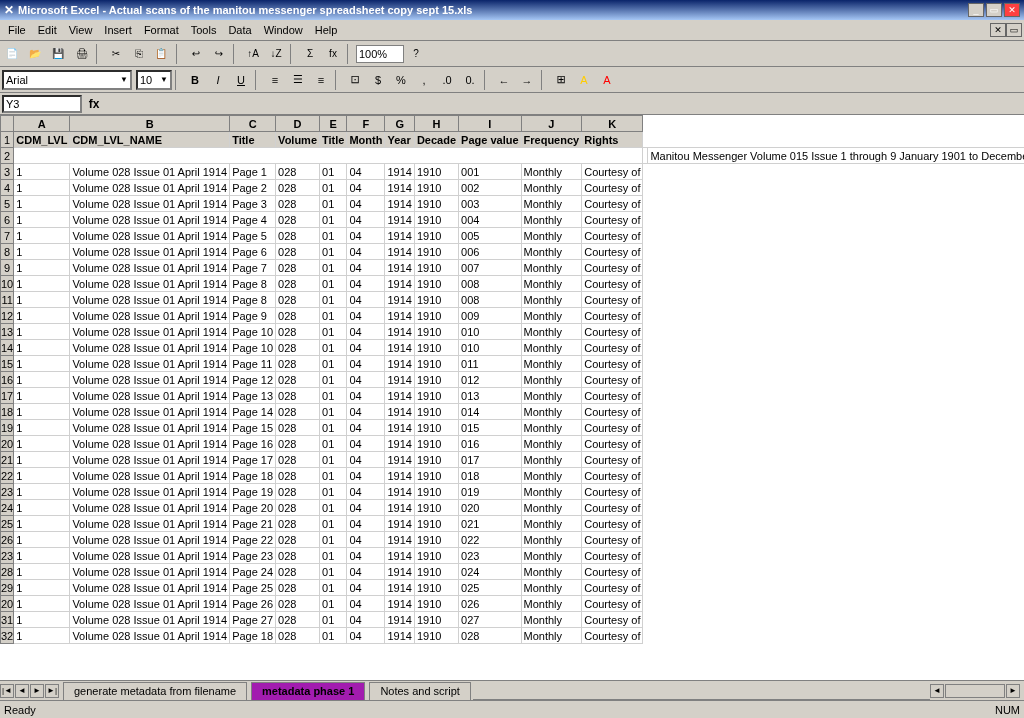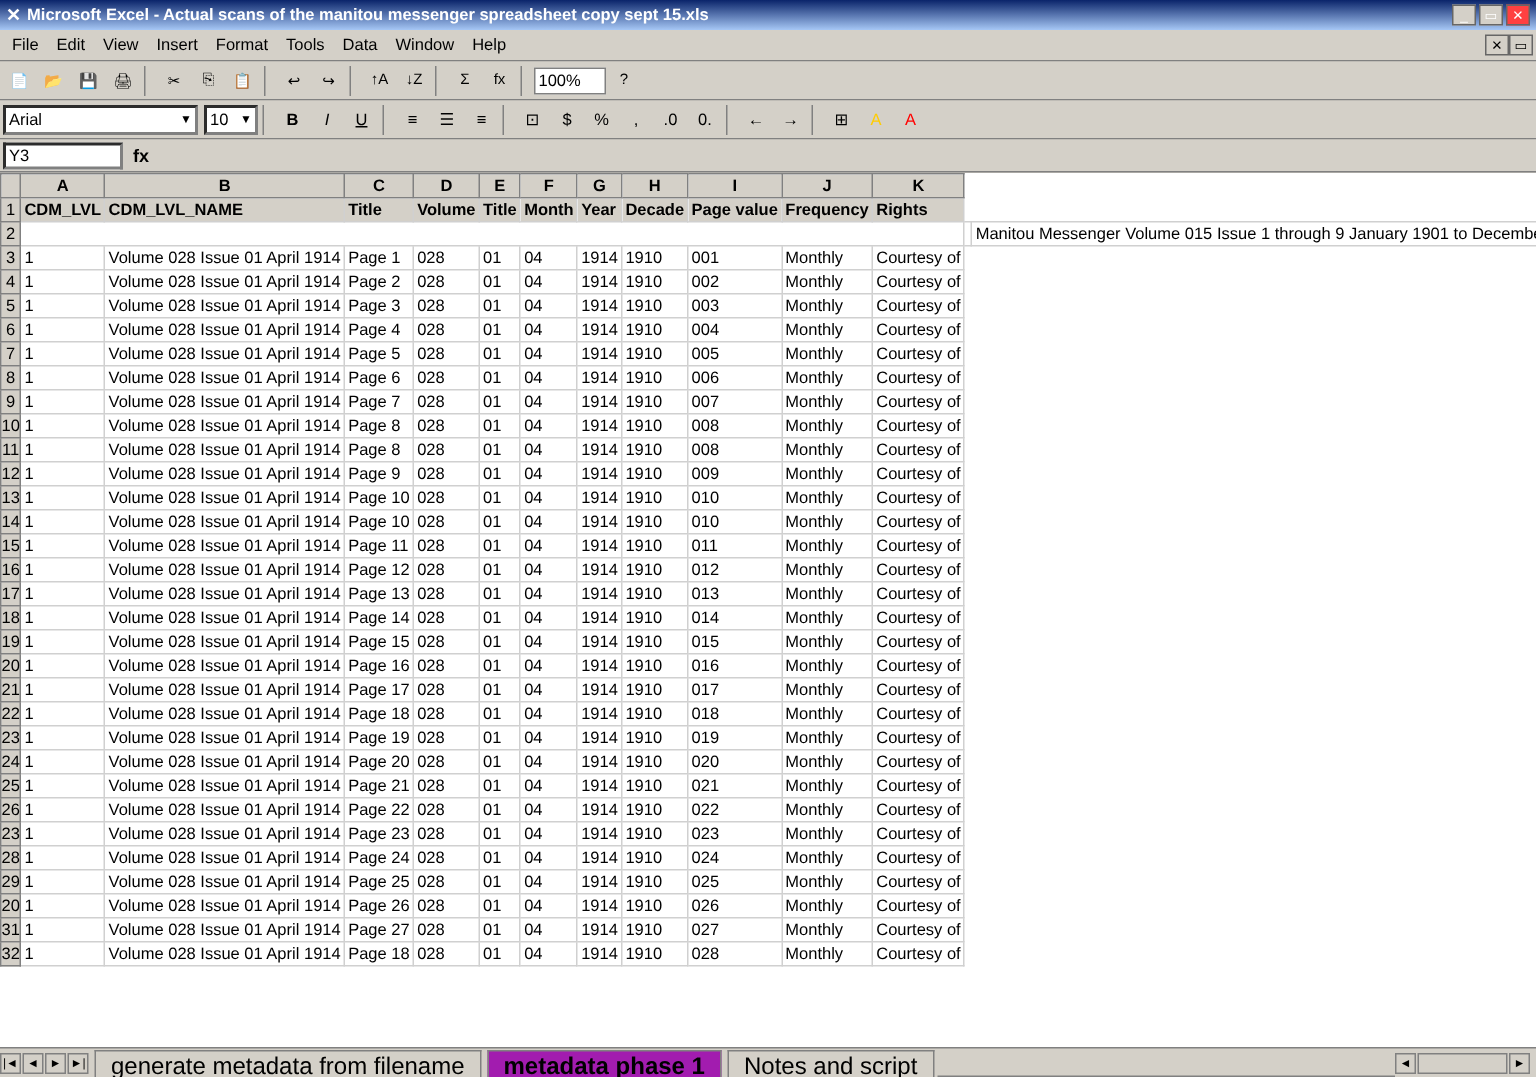--- a/index.html
+++ b/index.html
@@ -158,21 +158,21 @@
     }
     td.cell.header-row {
       background: #d4d0c8;
       font-weight: bold;
     }
     .tab {
       padding: 2px 10px;
       background: #d4d0c8;
       border: 1px solid #808080;
       border-bottom: none;
-      font-size: 16px;
+      font-size: 11px;
       cursor: pointer;
       height: 18px;
       margin-right: 2px;
     }
     .tab.active {
       background: #a21caf;
       font-weight: bold;
     }
 
     
@@ -801,13 +801,17 @@
         <div class="tab">Notes and script</div>
       </div>
     <div style="flex:1; border-bottom:1px solid #808080; height:100%;"></div>
     <div style="display:flex; gap:1px; margin-right:4px;">
       <div class="scroll-nav-btn">◄</div>
       <div style="width:60px; height:14px; background:#d4d0c8; border:1px solid #808080;"></div>
       <div class="scroll-nav-btn">►</div>
     </div>
   </div>
 
+  <div class="status-bar">
+    <span>Ready</span>
+    <span>NUM</span>
+  </div>
 </div>
 
 </body></html>

